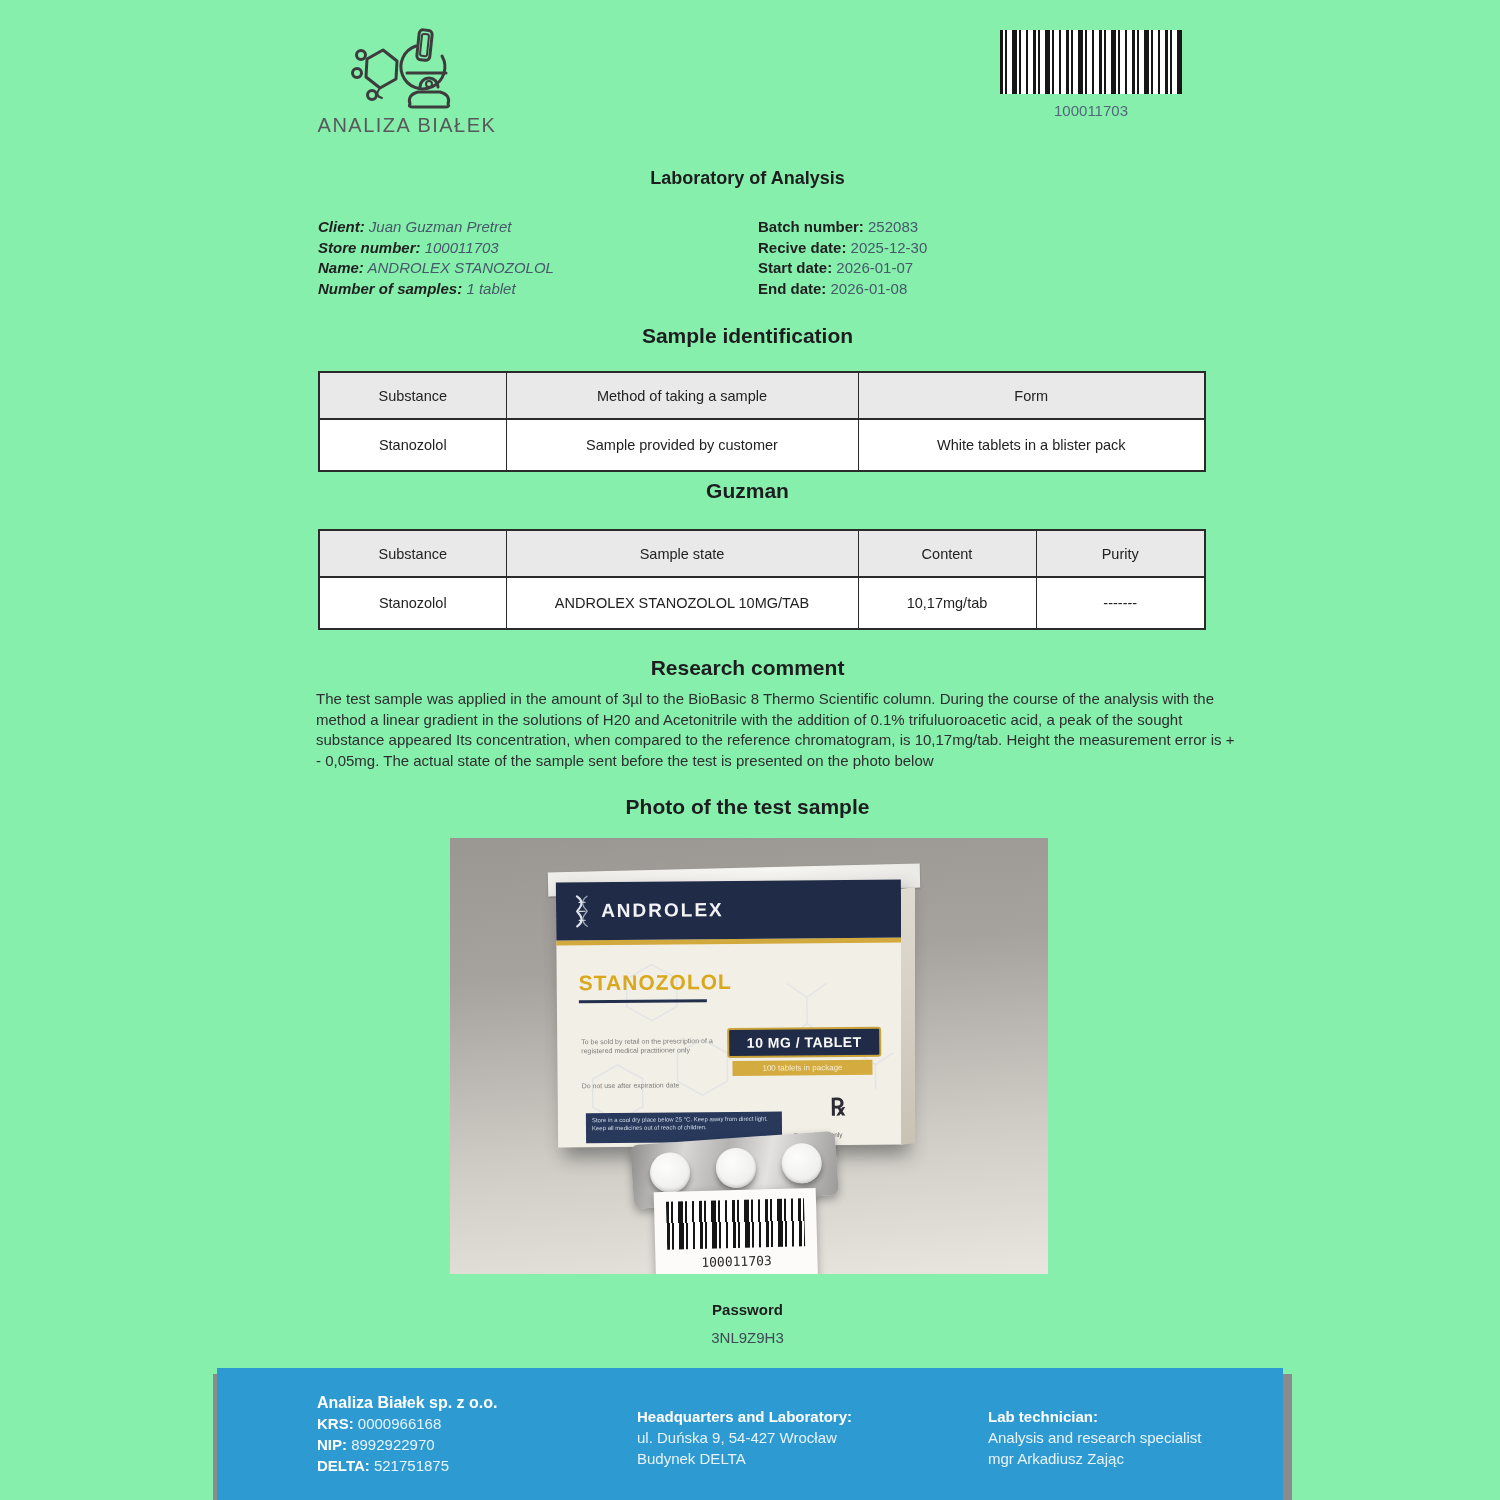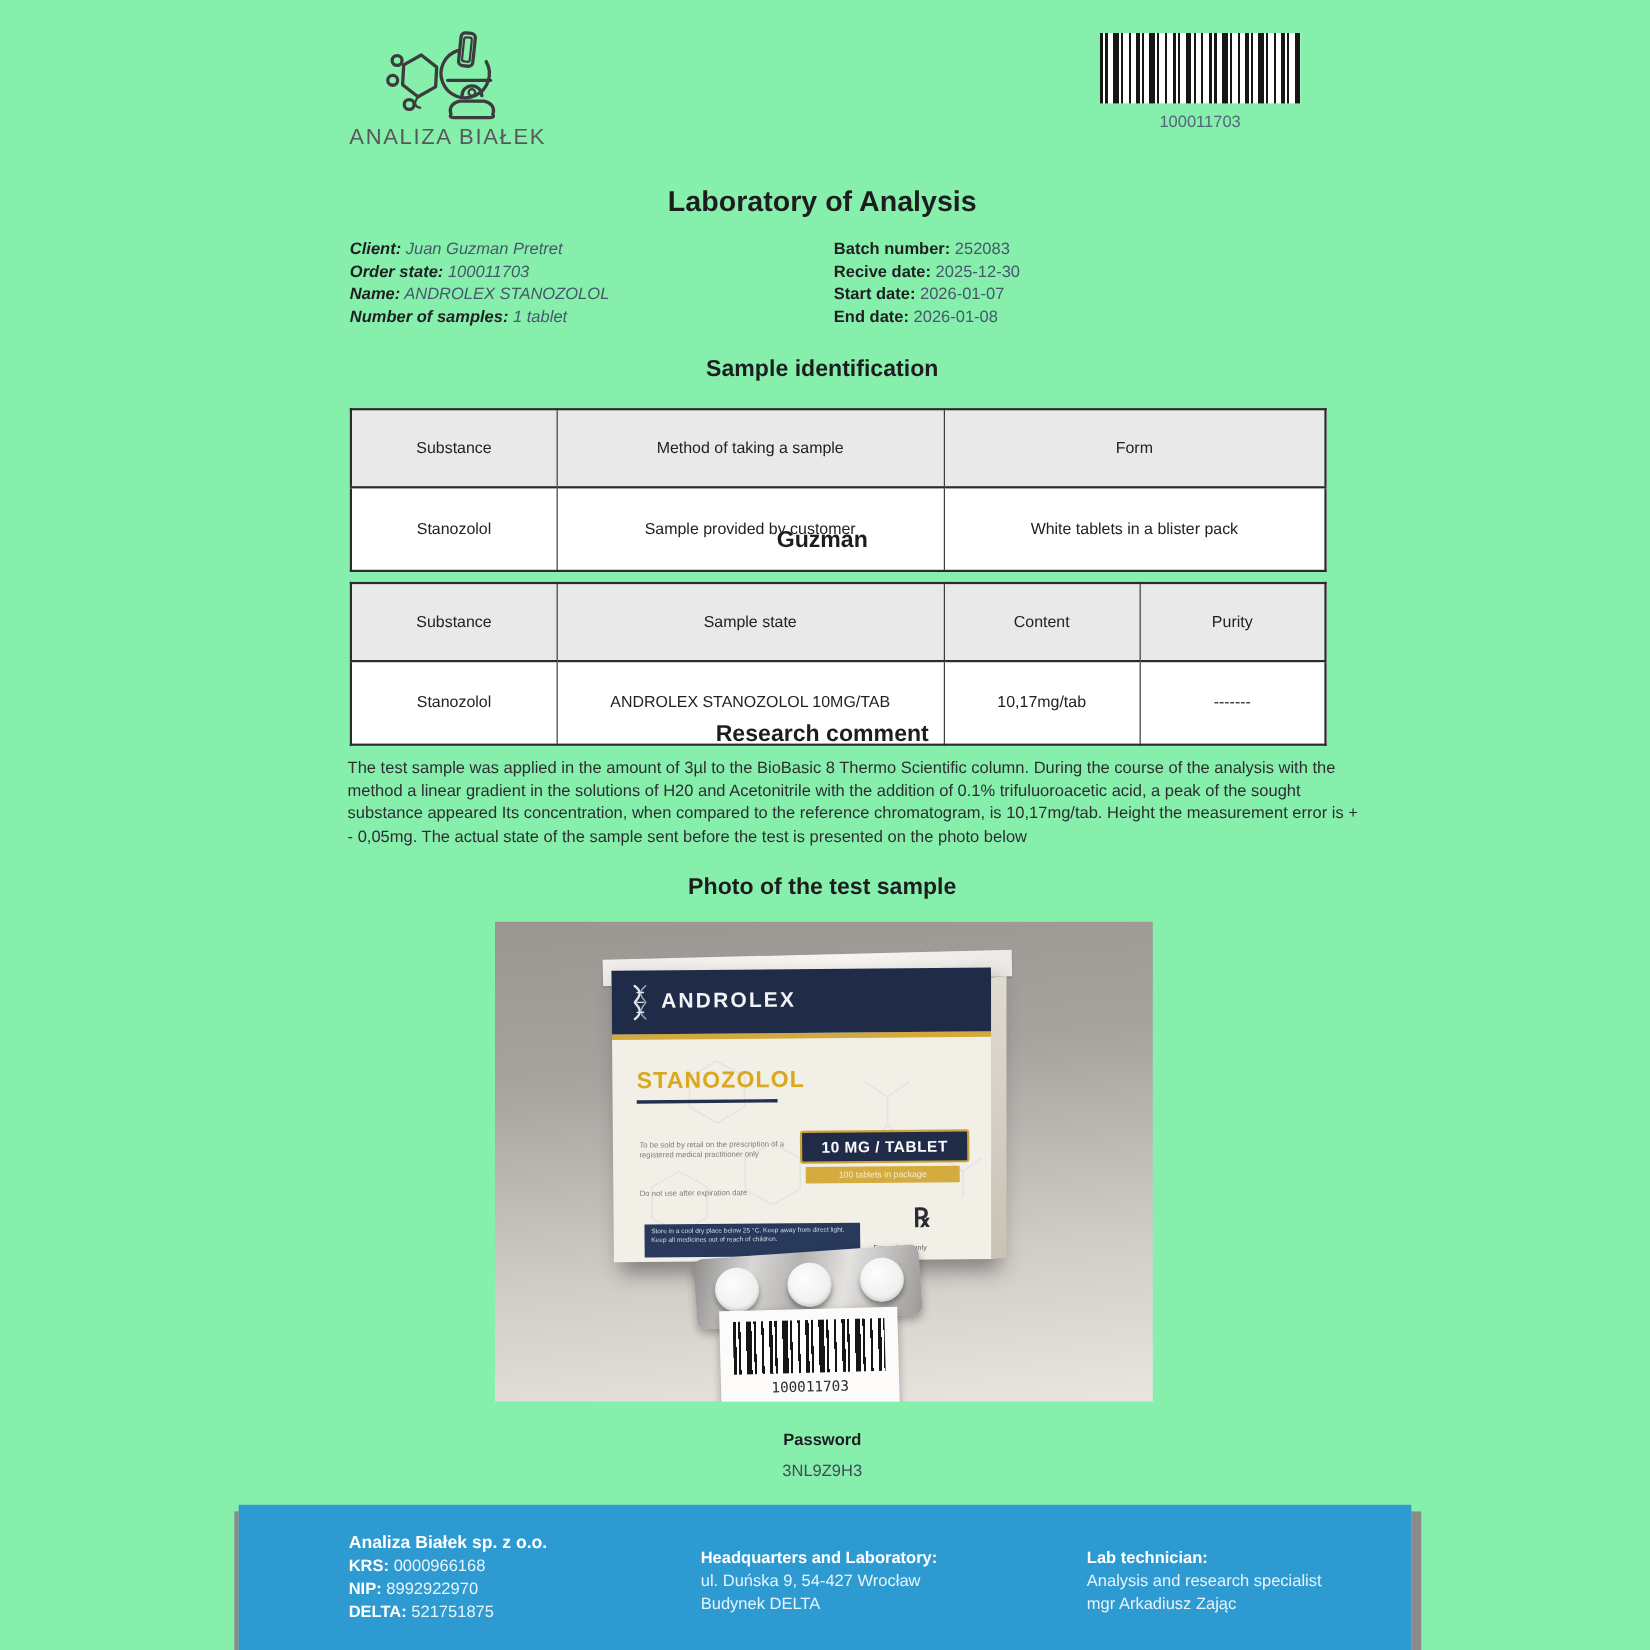--- a/index.html
+++ b/index.html
@@ -10,30 +10,30 @@
   
   .brand-text{left:312px;top:114px;width:190px;text-align:center;font-size:20px;
               letter-spacing:1.5px;color:#58585a;}
   .barcode-stripes{background:repeating-linear-gradient(90deg,
       #161616 0 3px,#ffffff 3px 5px,#161616 5px 7px,#ffffff 7px 12px,
       #161616 12px 17px,#ffffff 17px 19px,#161616 19px 21px,#ffffff 21px 26px,
       #161616 26px 28px,#ffffff 28px 33px);}
   .top-barcode{left:1000px;top:30px;width:182px;height:64px;}
   .top-barcode-num{left:1000px;top:102px;width:182px;text-align:center;font-size:15px;color:#53677a;}
 
-  .h1{left:300px;top:168px;width:895px;text-align:center;font-size:26px;font-weight:800;color:#1d1d1f;}
+  .h1{left:300px;top:168px;width:895px;text-align:center;font-size:18px;font-weight:800;color:#1d1d1f;}
   .h2{left:300px;width:895px;text-align:center;font-size:21px;font-weight:800;color:#1d1d1f;}
 
   .info{font-size:15px;line-height:20.5px;color:#46586a;}
   .info b{color:#1f1f21;}
   .info div{white-space:nowrap;}
 
   table.grid{border-collapse:collapse;width:888px;table-layout:fixed;background:#fff;}
   table.grid th,table.grid td{border:1px solid #2b2b2b;font-weight:400;font-size:14.5px;
-      text-align:center;padding:16px;height:42px;color:#222;}
+      text-align:center;padding:4px;height:42px;color:#222;}
   table.grid th{background:#e9e9e9;height:37px;}
   table.grid{border:2px solid #2b2b2b;}
   table.grid thead tr{border-bottom:2px solid #2b2b2b;}
   table.grid thead th{border-bottom:2px solid #2b2b2b;}
 
   .paragraph{left:316px;top:689px;width:922px;font-size:15px;line-height:20.5px;color:#2e2e30;}
 
   
   .photo{left:450px;top:838px;width:598px;height:436px;overflow:hidden;
          background:linear-gradient(175deg,#9a9793 0%,#a6a29e 30%,#cfccc6 68%,#e9e6e0 100%);}
@@ -107,21 +107,21 @@
   </svg>
   <div class="abs brand-text">ANALIZA BIAŁEK</div>
 
   <div class="abs top-barcode barcode-stripes"></div>
   <div class="abs top-barcode-num">100011703</div>
 
   <div class="abs h1">Laboratory of Analysis</div>
 
   <div class="abs info" style="left:318px;top:217px;font-style:italic;">
     <div><b>Client:</b> <span>Juan Guzman Pretret</span></div>
-    <div><b>Order state:</b> <span>100011703</span></div>
+    <div><b>Store number:</b> <span>100011703</span></div>
     <div><b>Name:</b> <span>ANDROLEX STANOZOLOL</span></div>
     <div><b>Number of samples:</b> <span>1 tablet</span></div>
   </div>
   <div class="abs info" style="left:758px;top:217px;">
     <div><b>Batch number:</b> <span>252083</span></div>
     <div><b>Recive date:</b> <span>2025-12-30</span></div>
     <div><b>Start date:</b> <span>2026-01-07</span></div>
     <div><b>End date:</b> <span>2026-01-08</span></div>
   </div>
 

